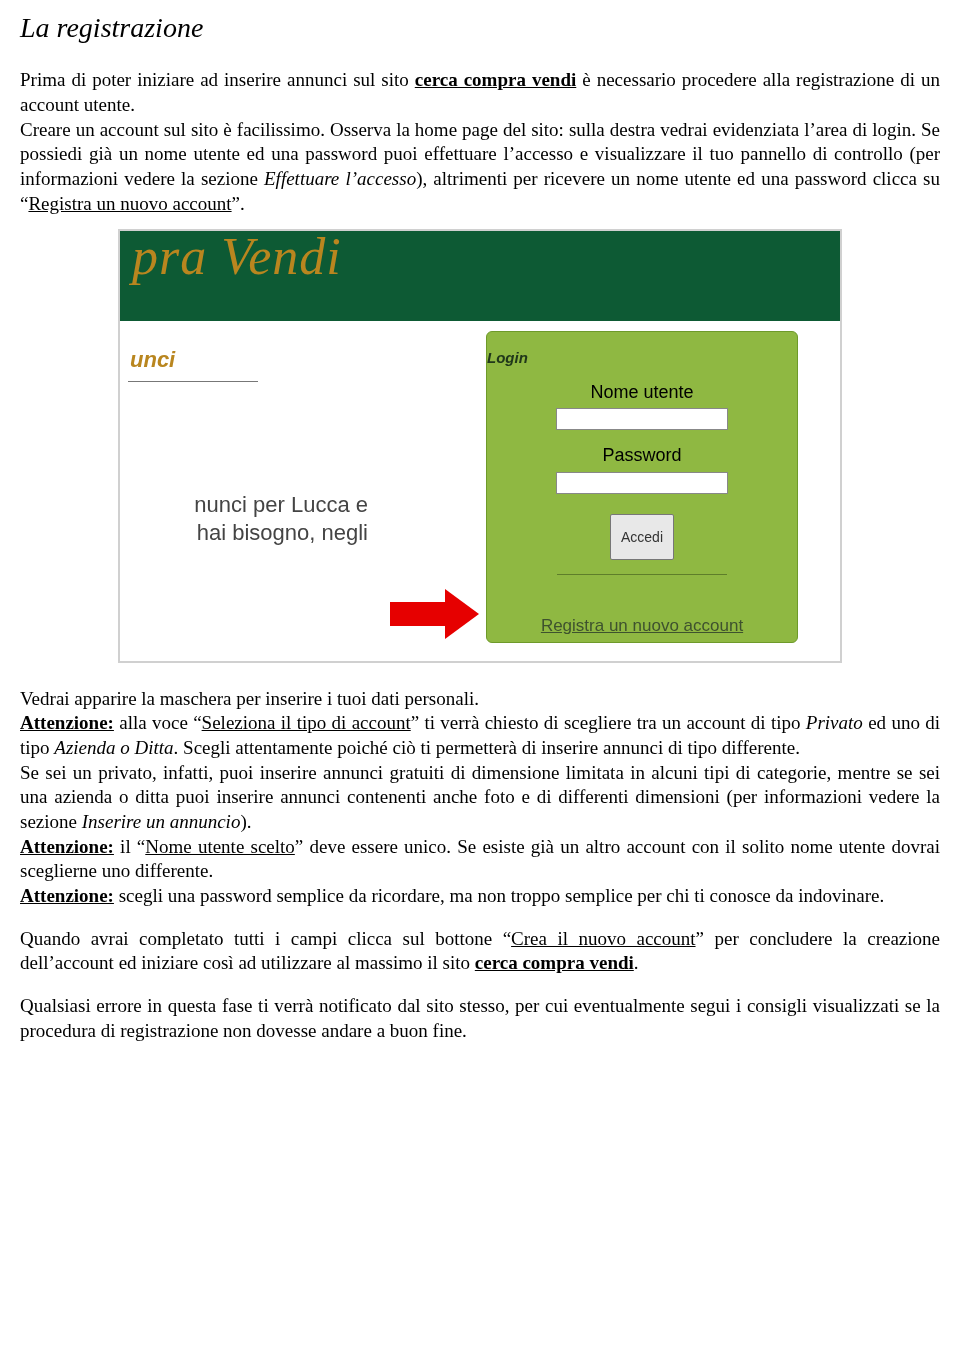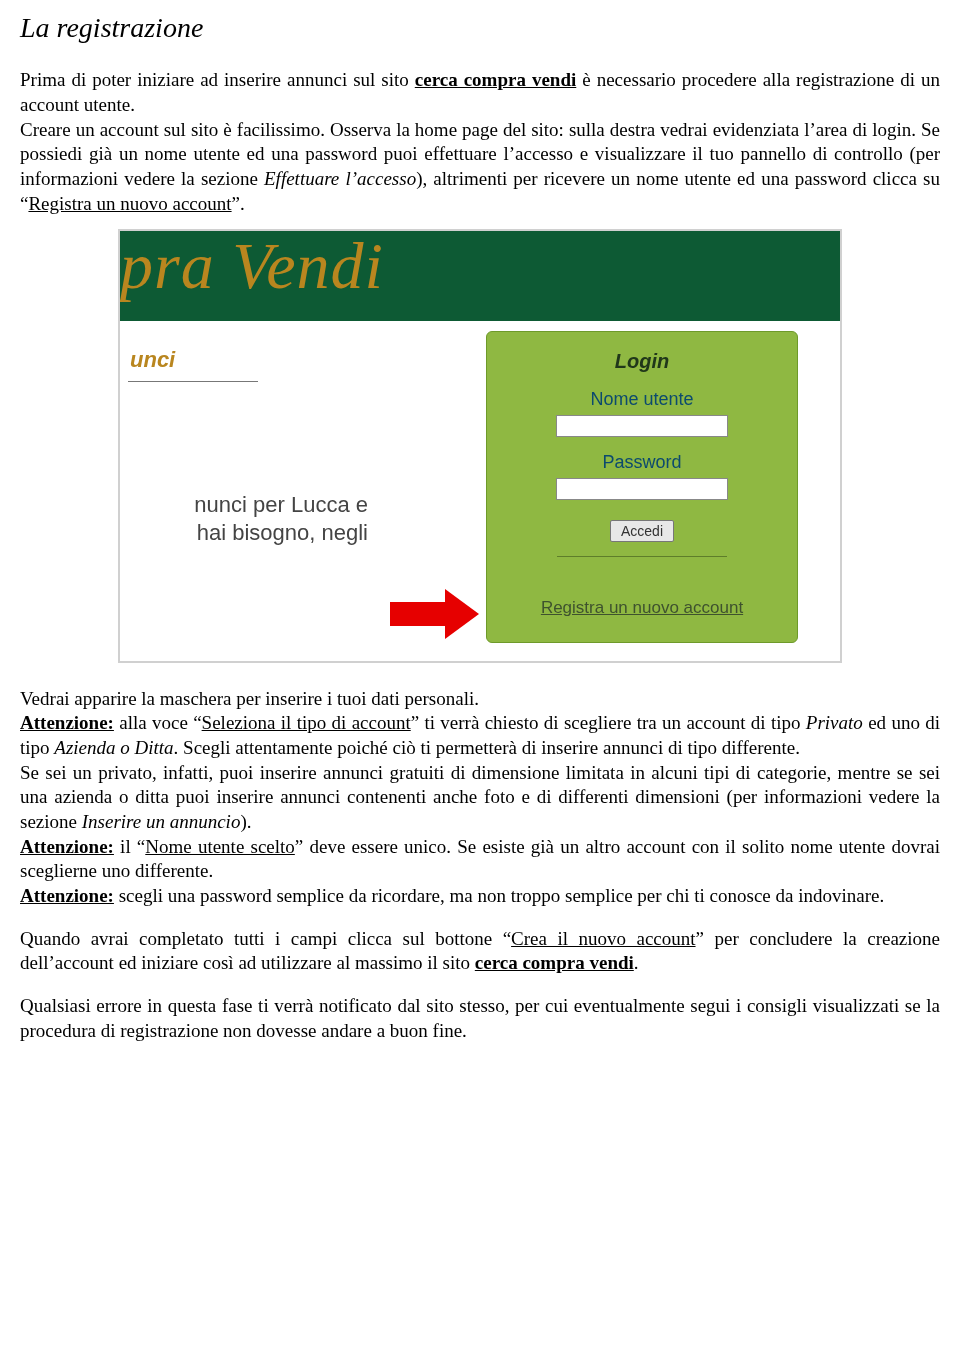--- a/index.html
+++ b/index.html
@@ -47,24 +47,24 @@
     background: #0d5a34;
   }
   .shot-bar-top {
     position: absolute;
     left: 0; top: 0; right: 0; height: 90px;
     background: #0d5a34;
     z-index: 0;
   }
   .shot-logo {
     position: absolute;
-    left: 0; top: -8px;
+    left: 12px; top: -8px;
     font-family: "Brush Script MT", cursive;
     font-style: italic;
-    font-size: 66px;
+    font-size: 52px;
     color: #b9861f;
     z-index: 1;
     letter-spacing: 1px;
   }
   .shot-inner-white {
     position: absolute;
     left: 0; top: 90px; right: 30px; bottom: 0;
     background: #fff;
     z-index: 1;
   }
@@ -101,44 +101,44 @@
     position: absolute;
     right: 42px; top: 100px;
     width: 310px; height: 310px;
     background: #8fb842;
     border-radius: 6px;
     border: 1px solid #6e9a2a;
     z-index: 3;
     font-family: Verdana, Arial, sans-serif;
   }
   .login-title {
-    text-align: center;
+    text-align: left;
     font-weight: bold;
     font-style: italic;
-    font-size: 20px;
+    font-size: 15px;
     color: #20371a;
     margin-top: 16px;
   }
   .login-label {
     text-align: center;
     font-size: 18px;
-    color: #0c4a6e;
+    color: #000000;
     margin-top: 14px;
   }
   .login-input {
     display: block;
     margin: 4px auto 0 auto;
     width: 170px; height: 20px;
     background: #fff;
     border: 1px solid #888;
   }
   .login-btn {
     display: block;
     margin: 20px auto 0 auto;
-    padding: 2px 10px;
+    padding: 14px 10px;
     font-family: Arial, sans-serif;
     font-size: 14px;
     background: #e8e8e8;
     border: 1px solid #777;
     border-radius: 2px;
     color: #333;
   }
   .login-hr {
     margin: 14px auto 0 auto;
     width: 170px;

